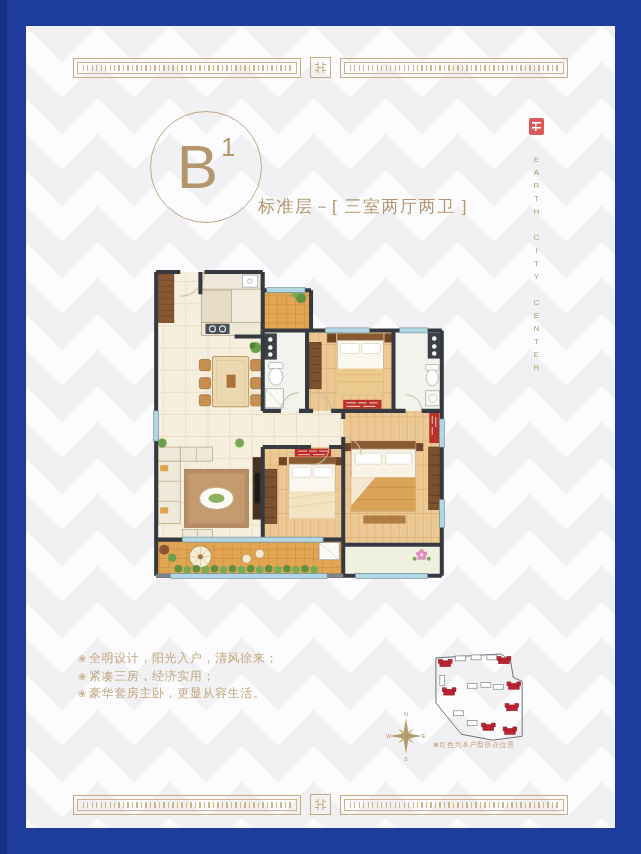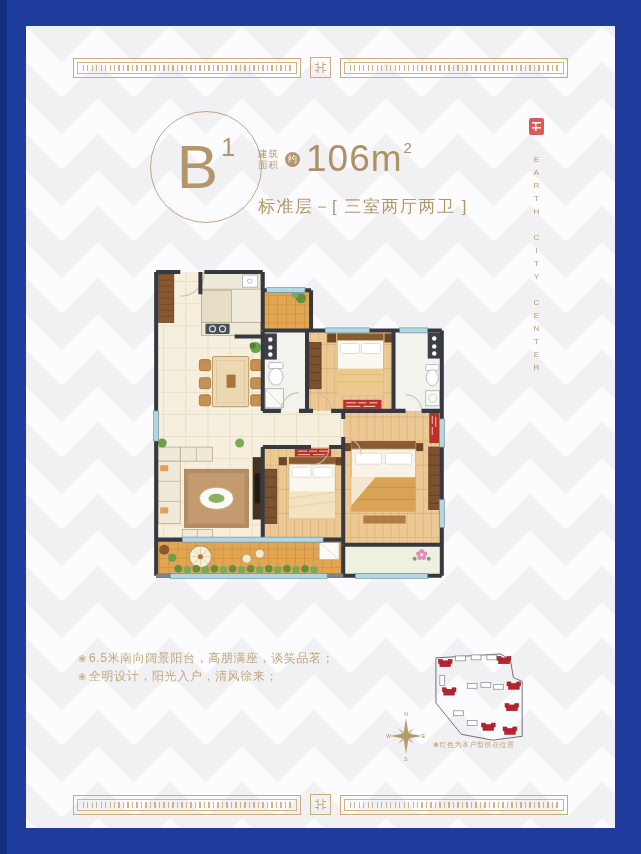--- a/index.html
+++ b/index.html
@@ -88,28 +88,20 @@
           </svg>
       </div>
       <div class="orn-box">
           <div class="orn-box-inner"></div>
         </div>
     </div>
 
     <div class="unit-circle">
       <span class="unit-letter">B</span>
         <span class="unit-sup">1</span>
-    </div>
-    <div class="area-row">
-      <span class="area-label">
-        <span>建筑</span><br><span>面积</span>
-      </span>
-      <span class="approx">约</span>
-      <span class="area-value">106m</span>
-      <span class="area-sup">2</span>
     </div>
     <div class="subtitle">标准层－[ 三室两厅两卫 ]</div>
 
     <div class="brand">
       <span class="seal"></span>
       <span class="brand-text">EARTH CITY CENTER</span>
     </div>
 
     <svg class="floorplan" viewBox="0 0 322 342">
       <defs>
@@ -328,22 +320,23 @@
         <rect x="295.5" y="158" width="5" height="28"></rect>
         <rect x="295.5" y="238" width="5" height="28"></rect>
         <rect x="11.5" y="150" width="5" height="30"></rect>
         <rect x="40" y="275.5" width="140" height="5"></rect>
         <rect x="28" y="311.5" width="156" height="5"></rect>
         <rect x="212" y="311.5" width="72" height="5"></rect>
       </g>
     </svg>
 
     <ul class="features">
-      <li><span class="blt">❀</span><span>6.5米南向阔景阳台，高朋满座，谈笑品茗；</span></li>
       <li><span class="blt">❀</span><span>全明设计，阳光入户，清风徐来；</span></li>
+      <li><span class="blt">❀</span><span>紧凑三房，经济实用；</span></li>
+      <li><span class="blt">❀</span><span>豪华套房主卧，更显从容生活。</span></li>
     </ul>
 
     <svg class="compass" viewBox="0 0 40 52">
       <polygon points="27.8,18.2 22.5,26 27.8,33.8 20,28.5 12.2,33.8 17.5,26 12.2,18.2 20,23.5" fill="#cdbb95"></polygon>
       <polygon points="20,8 22.5,23.5 36,26 22.5,28.5 20,44 17.5,28.5 4,26 17.5,23.5" fill="#b59a6b"></polygon>
       <text x="20" y="6" font-size="5" fill="#a8905e" text-anchor="middle">N</text>
       <text x="20" y="50.5" font-size="5" fill="#a8905e" text-anchor="middle">S</text>
       <text x="2.5" y="28" font-size="5" fill="#a8905e" text-anchor="middle">W</text>
       <text x="37.5" y="28" font-size="5" fill="#a8905e" text-anchor="middle">E</text>
     </svg>

